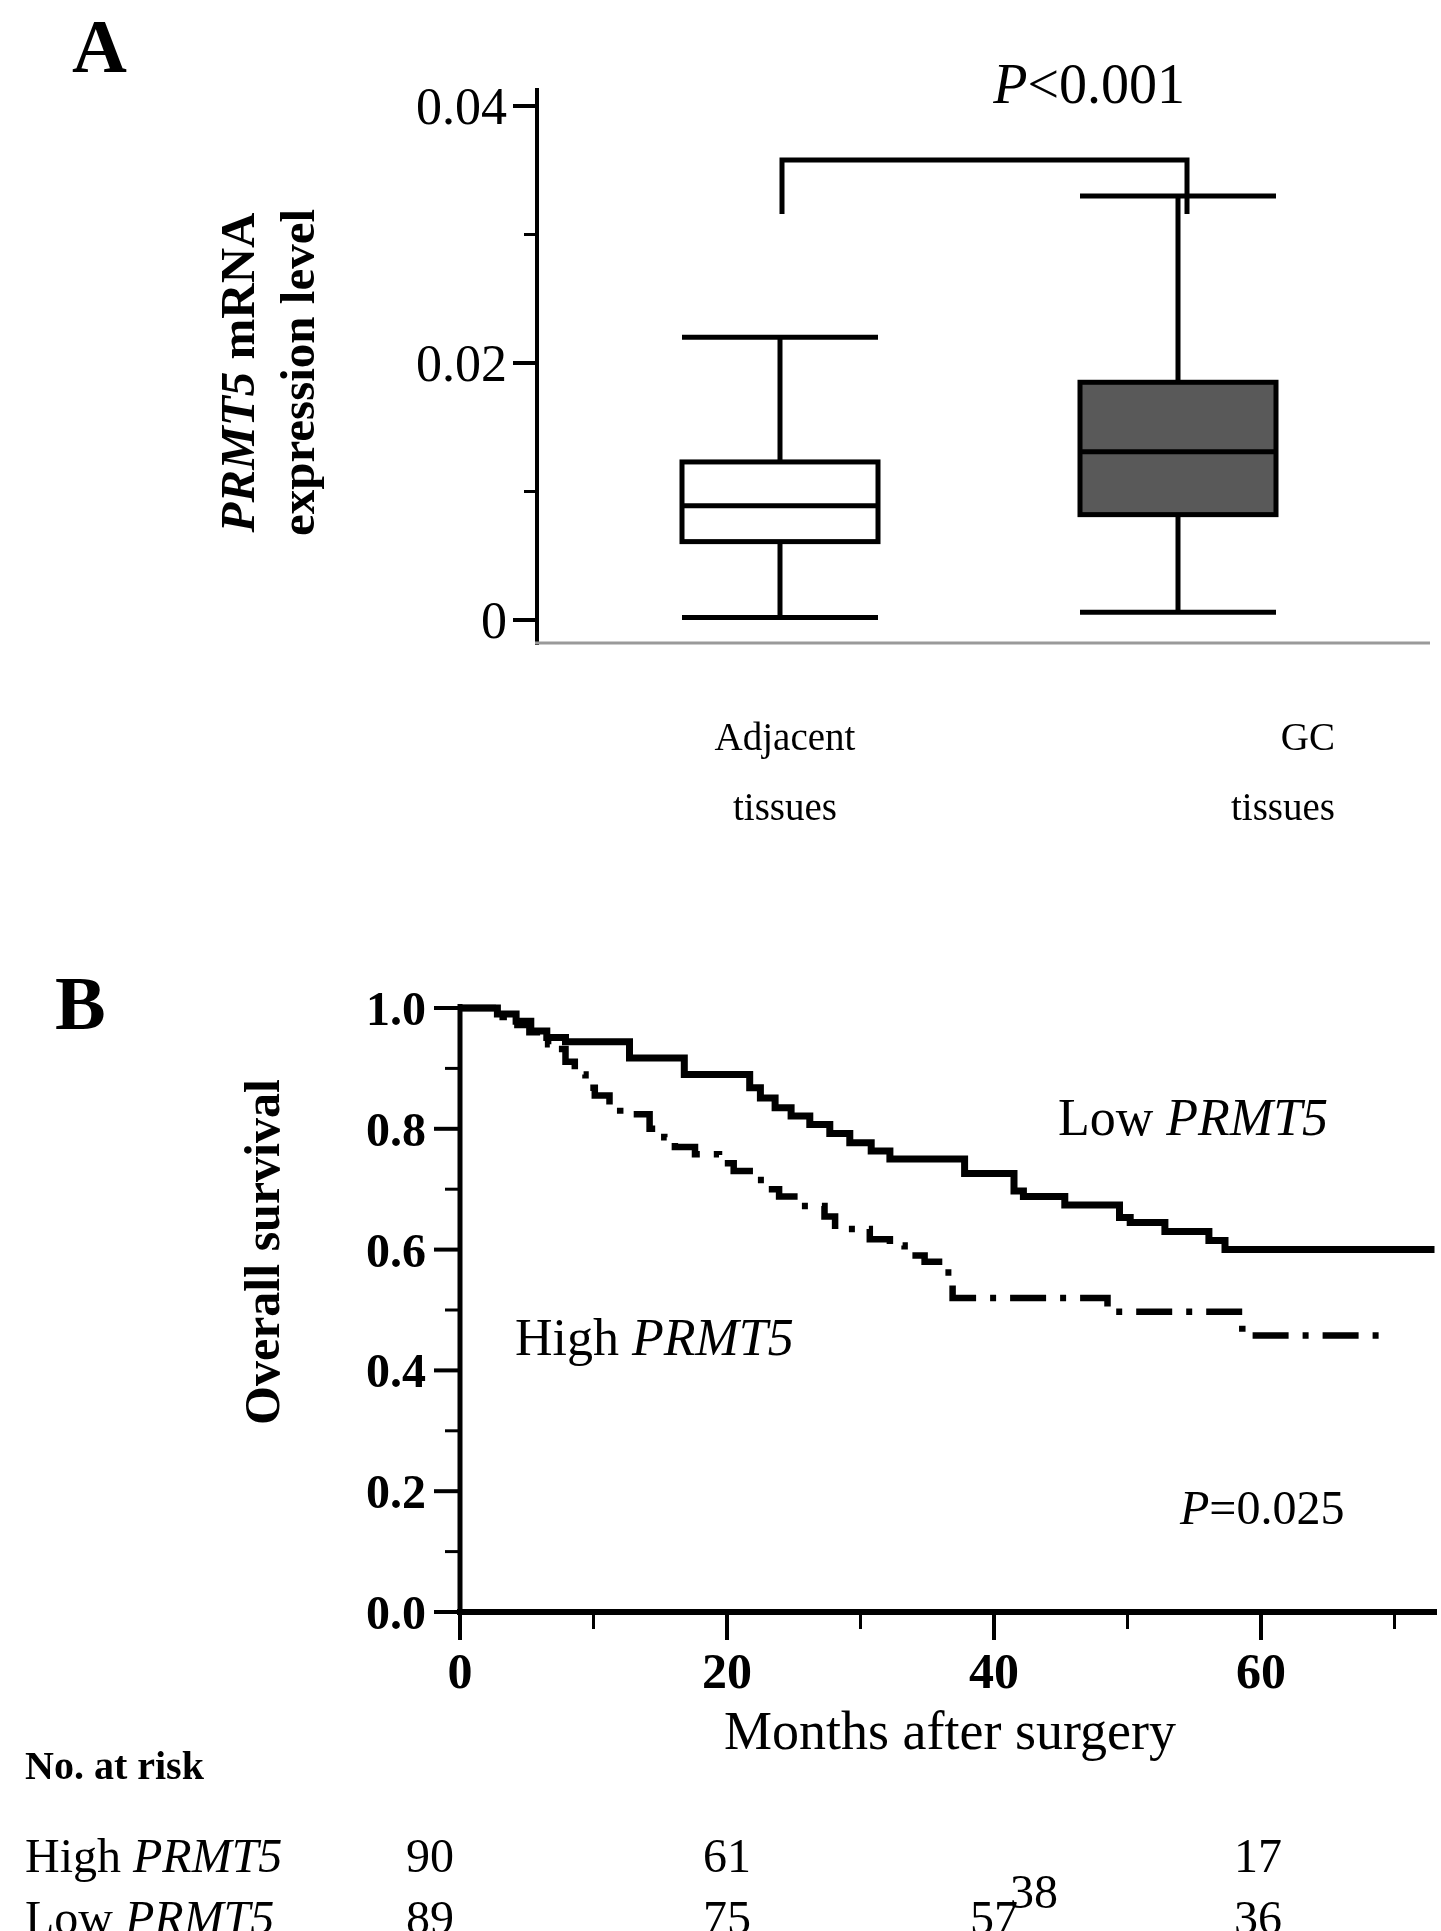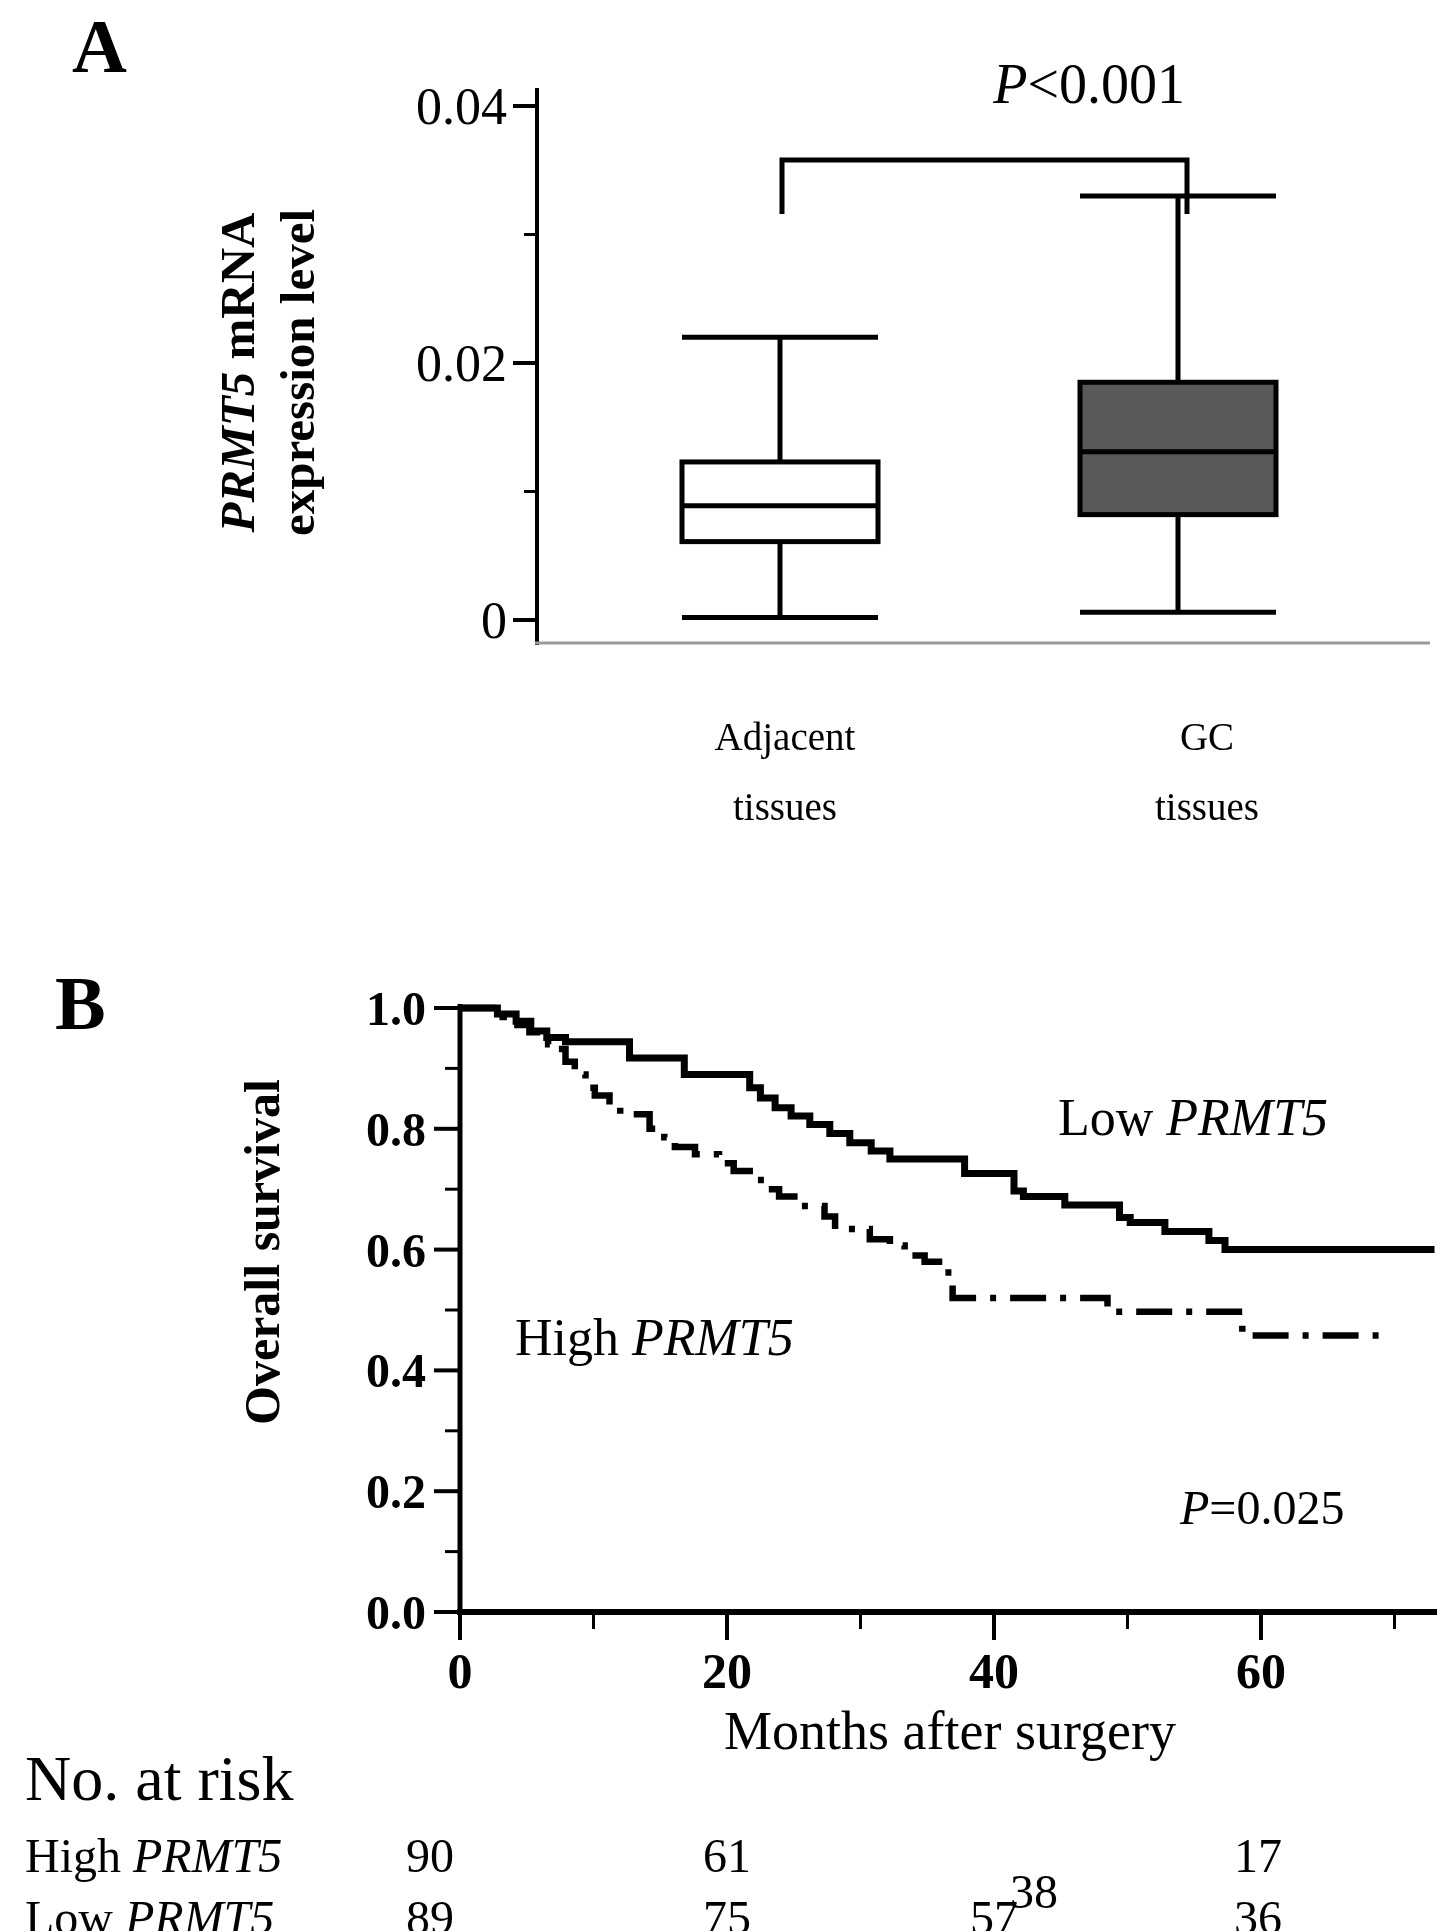--- a/index.html
+++ b/index.html
@@ -10,21 +10,21 @@
   .panel-letter{font-size:76px;font-weight:bold;line-height:1;}
   .pval-a{font-size:56px;text-align:right;margin-top:24px;}
   .ylab-a{font-size:49px;font-weight:bold;text-align:center;line-height:60px;
           transform:rotate(-90deg);}
   .ylab-b{font-size:50px;font-weight:bold;text-align:center;line-height:60px;
           transform:rotate(-90deg);}
   .grp-label{font-size:39px;text-align:center;line-height:70px;}
   .curve-label{font-size:52px;white-space:nowrap;}
   .pval-b{font-size:48px;white-space:nowrap;}
   .xlab-b{font-size:54px;font-weight:normal;text-align:center;}
-  .risk-title{font-size:64px;}
+  .risk-title{font-size:40px;font-weight:bold;}
   .risk-row-label{font-size:48px;white-space:nowrap;}
   .risk-num{font-size:48px;text-align:center;width:140px;}
   svg{position:absolute;left:0;top:0;}
 </style>
 </head>
 <body>
 
 <div class="canvas">
 
   <svg id="chart-svg" width="1441" height="1931" viewBox="0 0 1441 1931">
@@ -101,21 +101,21 @@
   <div class="abs ylab-a" style="left:30px;top:310px;width:480px;height:125px;">
     <div><span class="it">PRMT5</span><span> mRNA</span></div>
     <div>expression level</div>
   </div>
 
   <div class="abs grp-label" style="left:585px;top:702px;width:400px;">
     <div>Adjacent</div>
     <div>tissues</div>
   </div>
 
-  <div class="abs grp-label" style="left:1057px;top:702px;width:300px;">
+  <div class="abs grp-label" style="left:1035px;top:702px;width:300px;text-align:right;">
     <div>GC</div>
     <div>tissues</div>
   </div>
 
   <div class="abs panel-letter" style="left:55px;top:965px;">B</div>
 
   <div class="abs ylab-b" style="left:32px;top:1222px;width:460px;height:60px;">Overall survival</div>
 
   <div class="abs curve-label" style="left:515px;top:1308px;"><span>High </span><span class="it">PRMT5</span></div>
 

